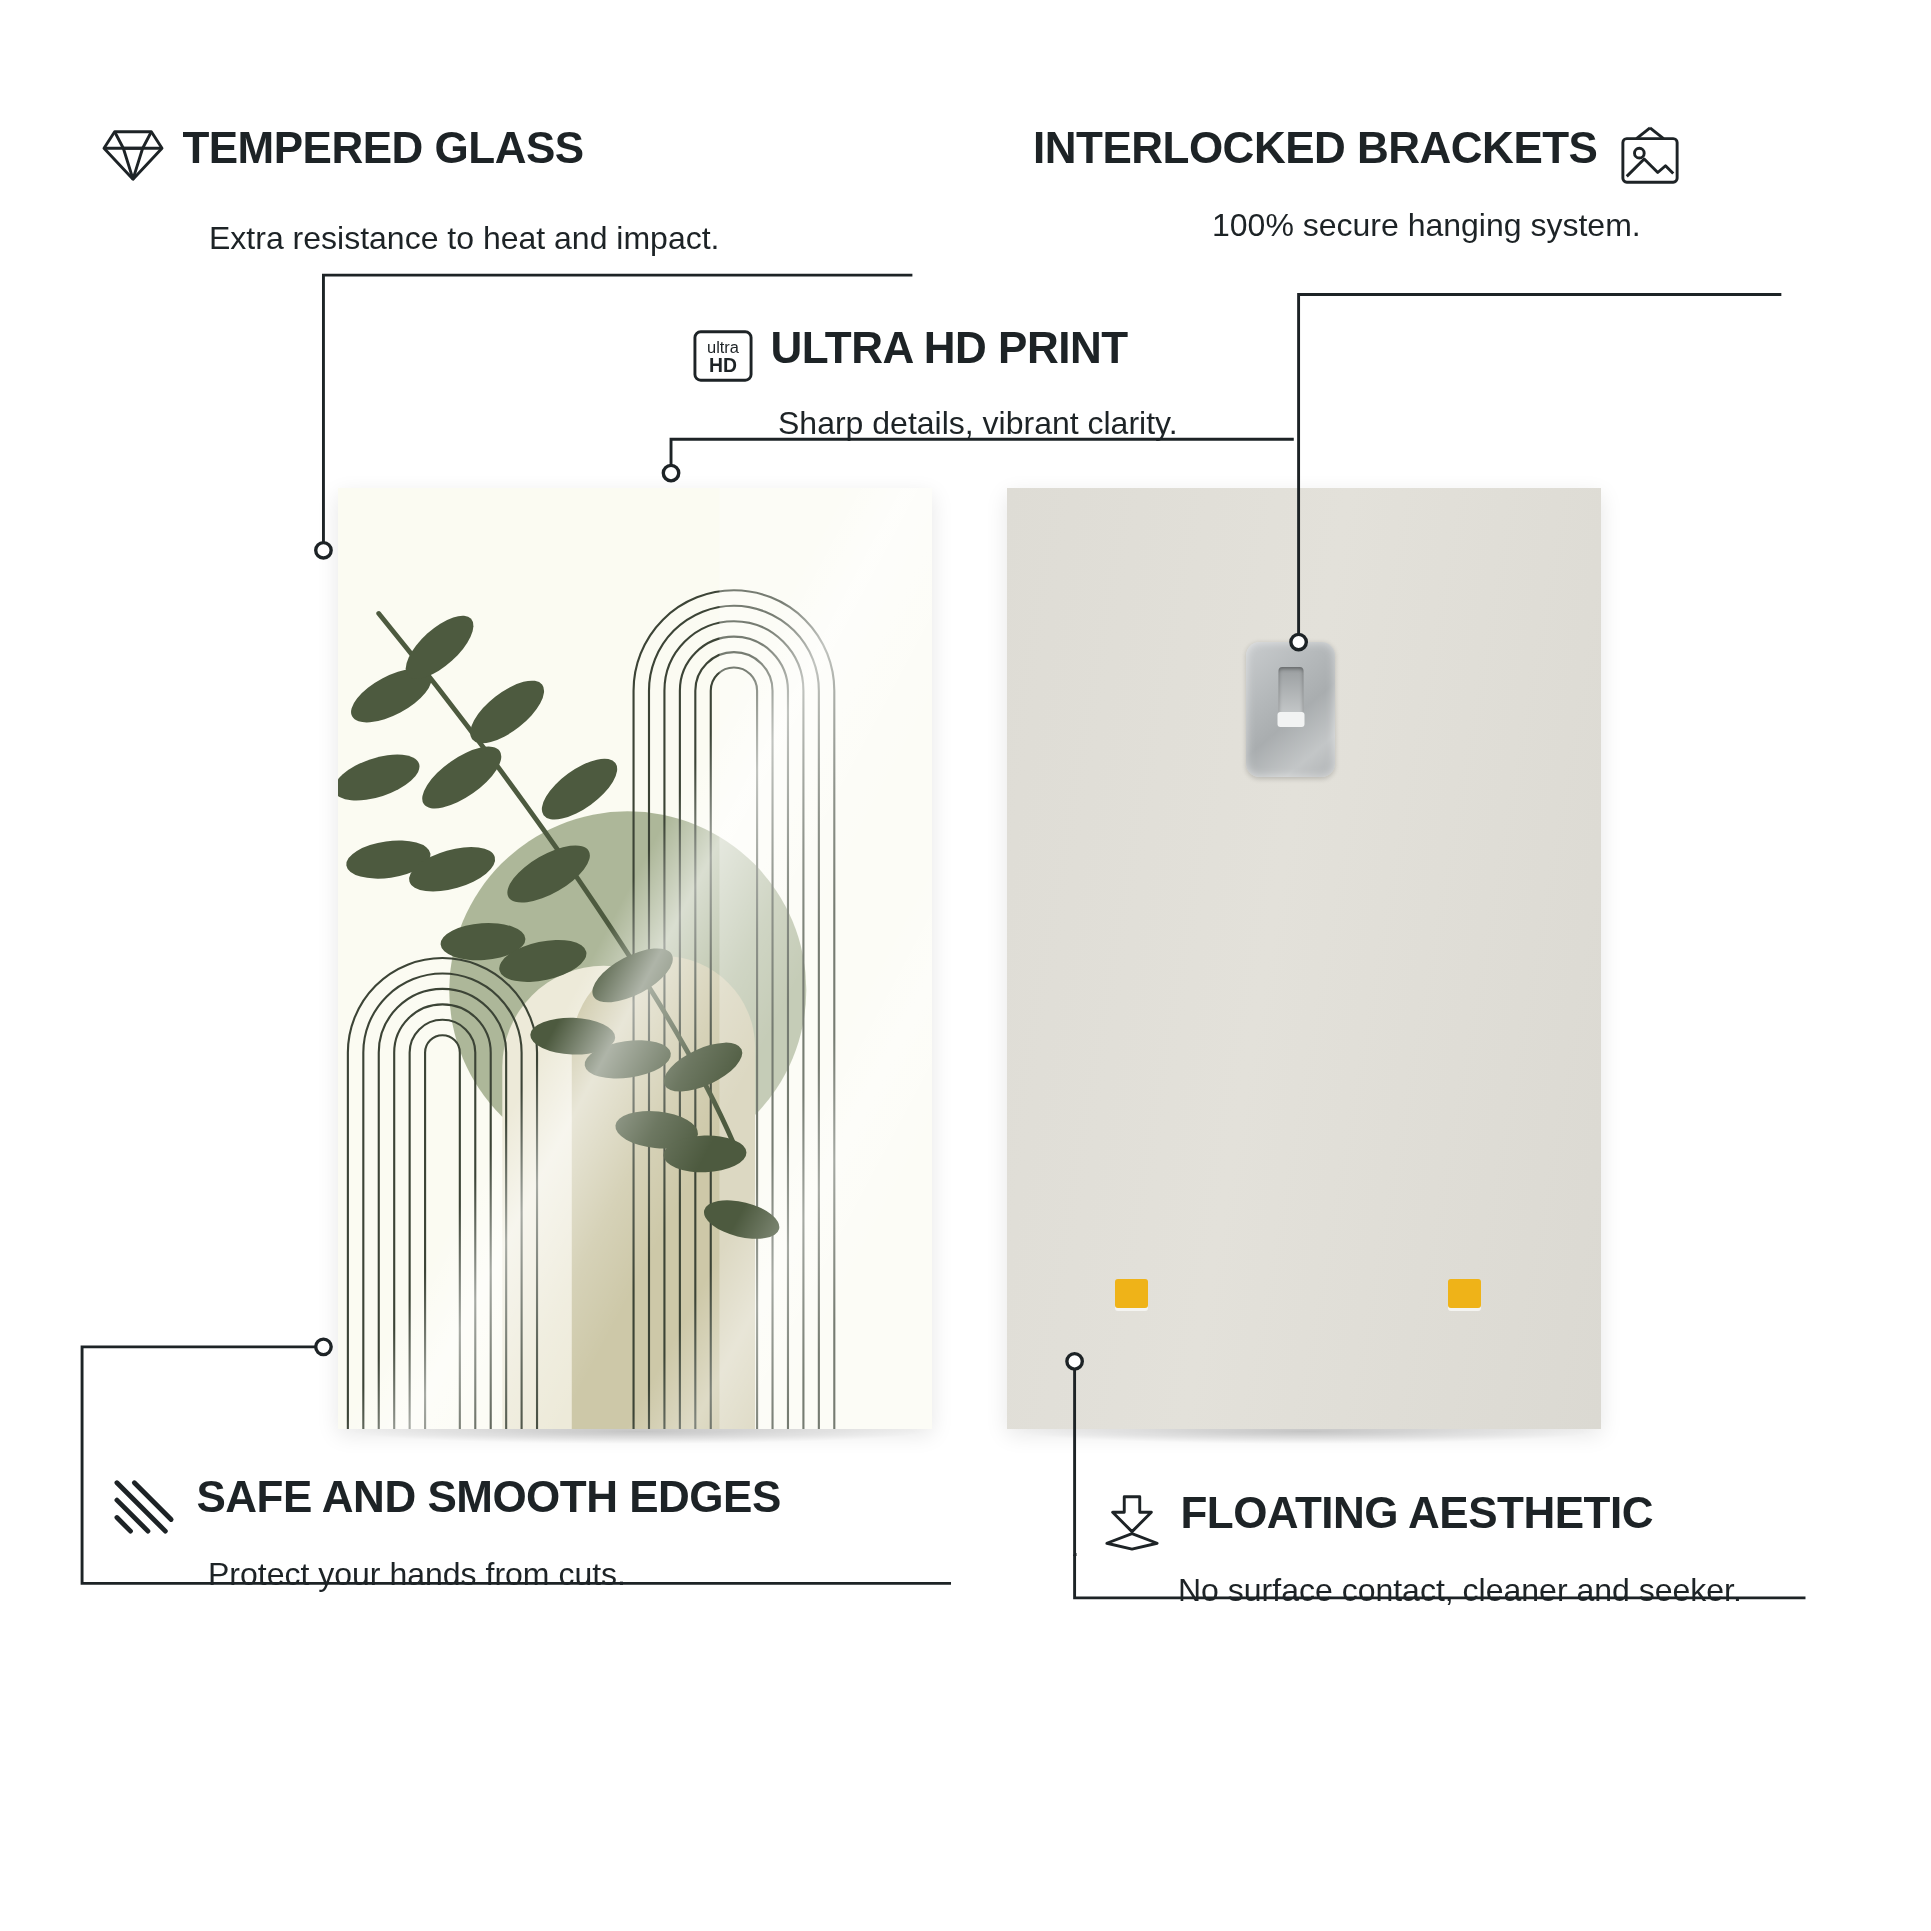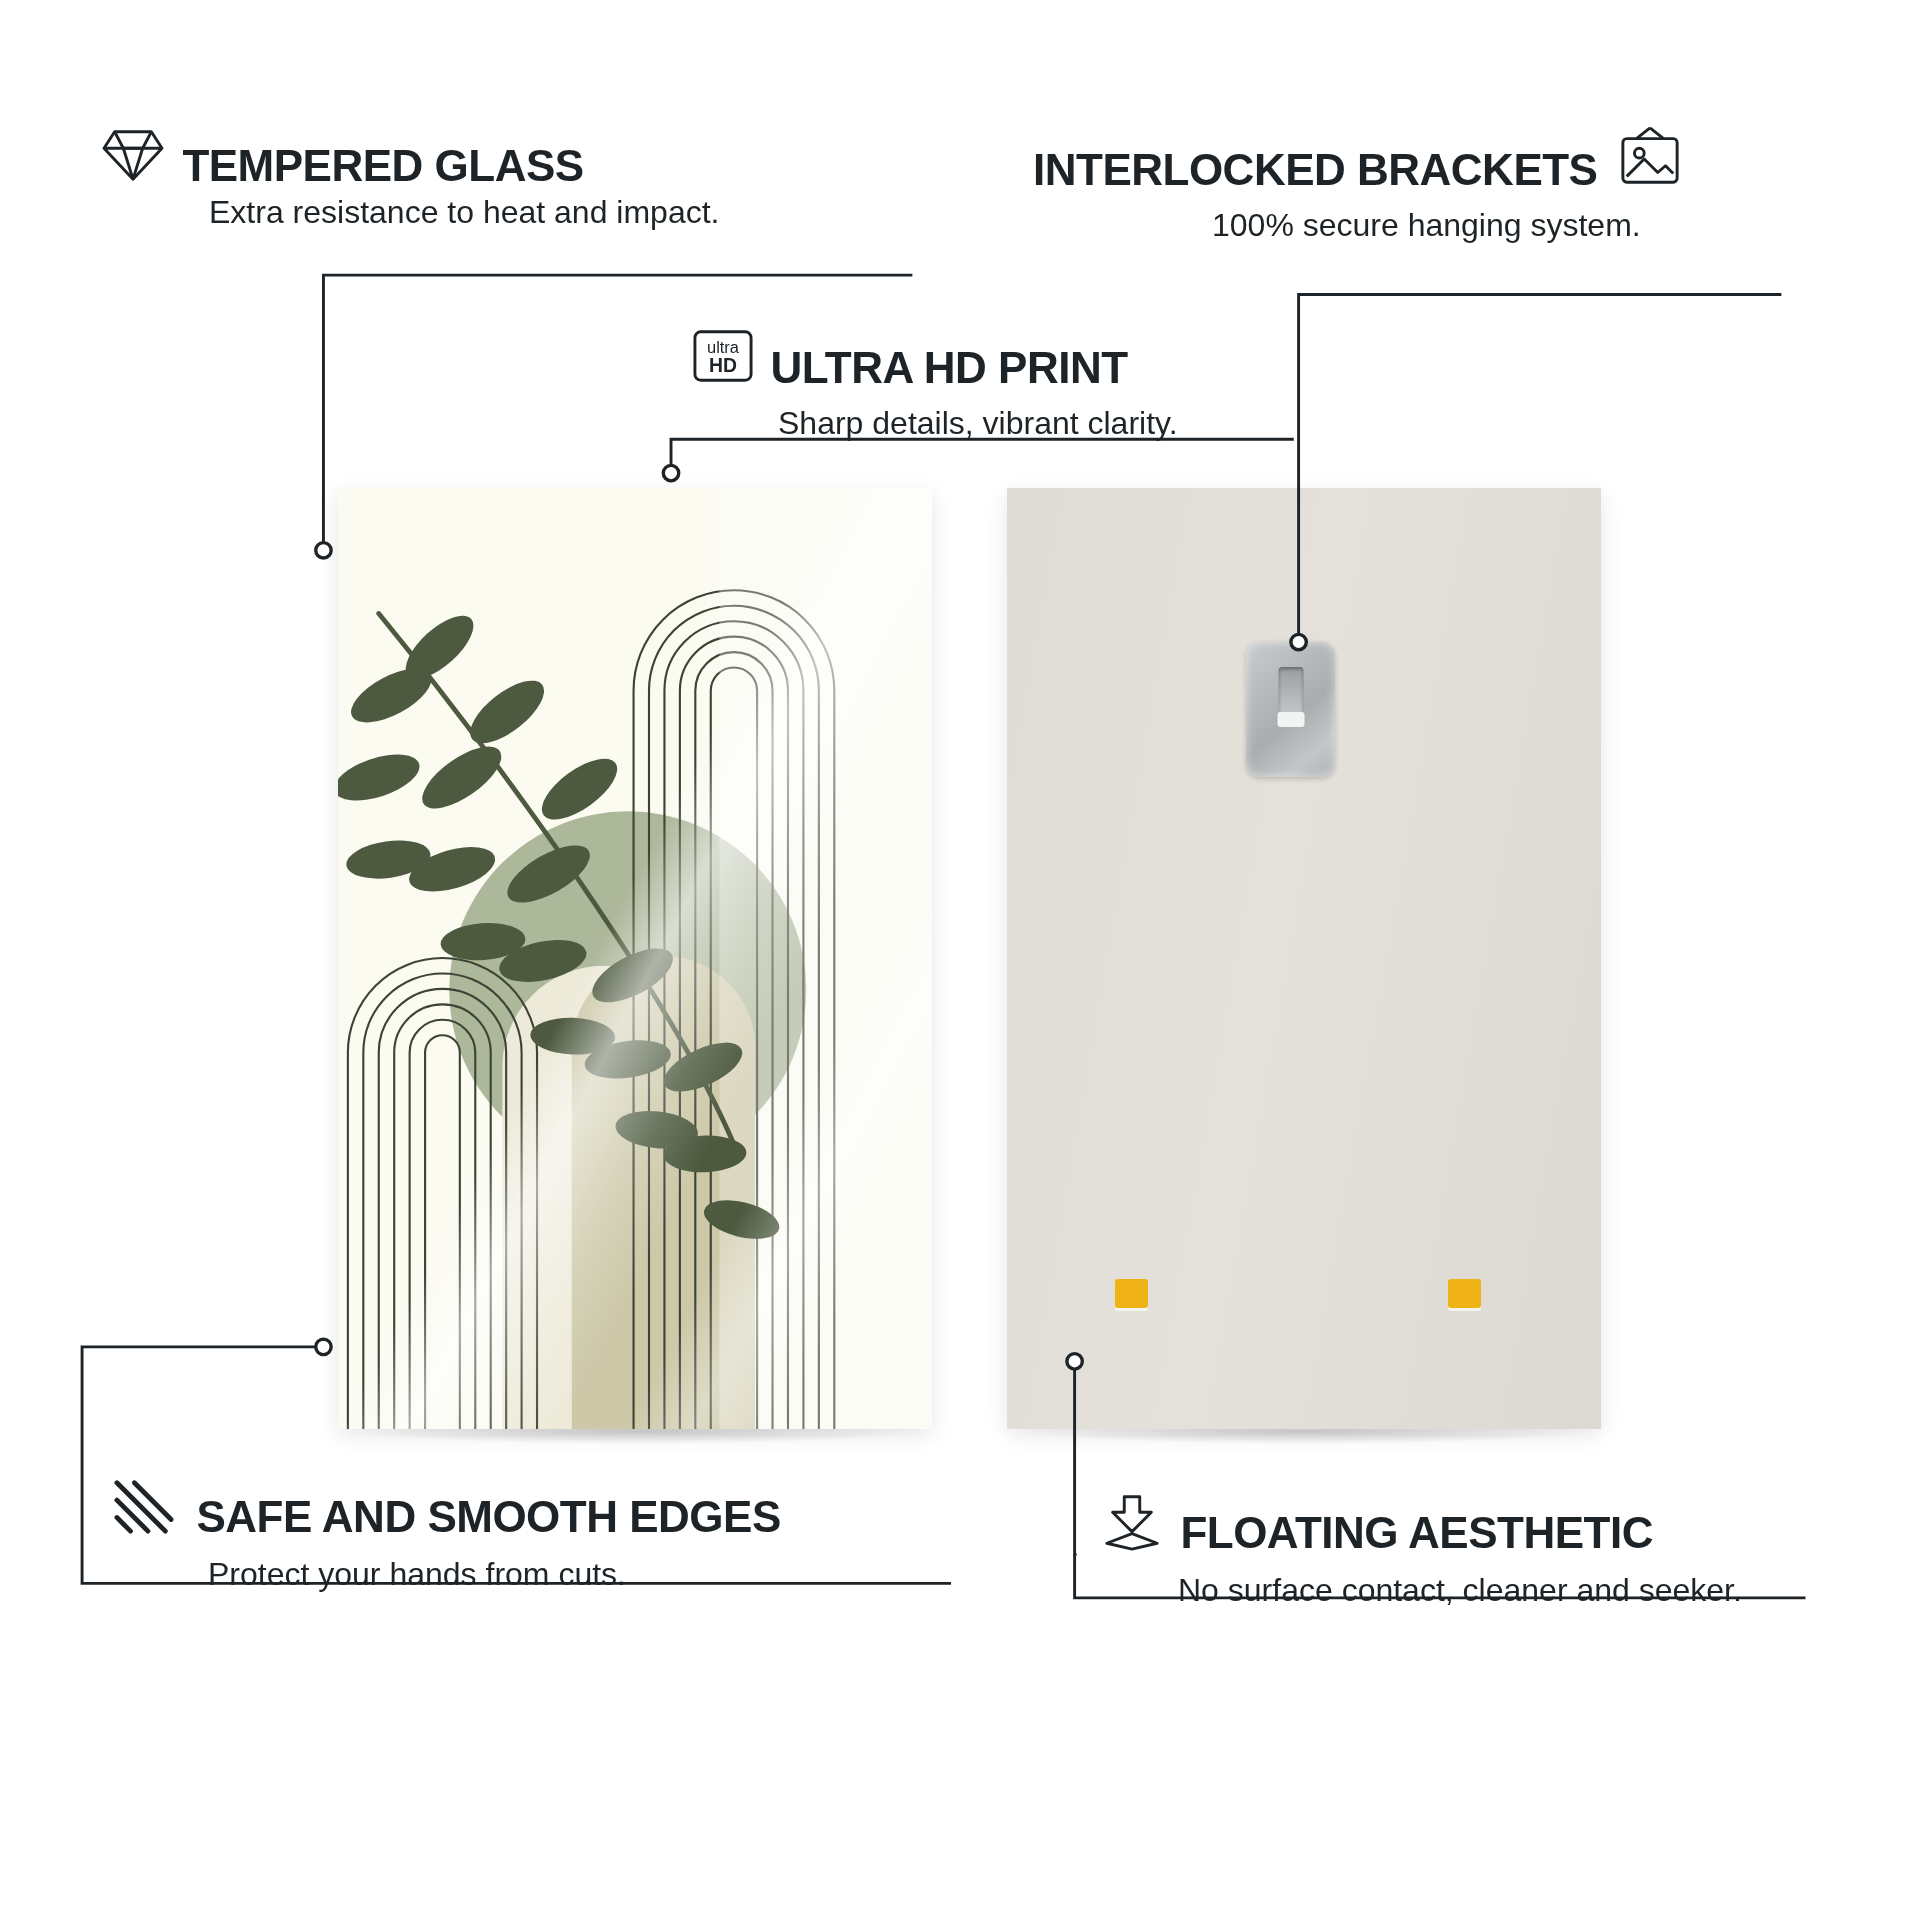--- a/index.html
+++ b/index.html
@@ -2,21 +2,21 @@
 <html><head>
 <meta charset="utf-8">
 <style>
   html,body{margin:0;padding:0;background:#ffffff;}
   body{width:1931px;height:1931px;position:relative;overflow:hidden;
        font-family:"Liberation Sans", sans-serif;color:#1d2326;}
   .stage{position:absolute;inset:0;}
 
   
   .callout{position:absolute;}
-  .callout .head{display:flex;align-items:flex-end;gap:17.4px;}
+  .callout .head{display:flex;align-items:flex-start;gap:17.4px;}
   .callout .title{font-size:44px;font-weight:700;letter-spacing:-0.5px;line-height:1;white-space:nowrap;color:#1d2326;}
   .callout .sub{font-size:32px;font-weight:400;line-height:1.15;color:#1d2326;white-space:nowrap;}
 
   .ico{display:inline-block;flex:0 0 auto;}
 
   
   svg.lines{position:absolute;left:0;top:0;width:1931px;height:1931px;pointer-events:none;}
 
   
   .panel{position:absolute;}
@@ -184,21 +184,21 @@
         <svg width="64" height="58" viewBox="0 0 66 60" fill="none" stroke="#1d2326" stroke-width="3" stroke-linejoin="round">
           <path d="M14 6 H52 L63 23 L33 55 L3 23 Z"></path>
           <path d="M3 23 H63"></path>
           <path d="M14 6 L23 23 L33 55"></path>
           <path d="M52 6 L43 23 L33 55"></path>
           <path d="M23 23 H43"></path>
         </svg>
       </span>
       <span class="title">TEMPERED GLASS</span>
     </div>
-    <div class="sub" style="margin-top:6px;margin-left:108px;">Extra resistance to heat and impact.</div>
+    <div class="sub" style="margin-top:32px;margin-left:108px;">Extra resistance to heat and impact.</div>
   </div>
 
   <div class="callout" style="left:1033px;top:126px;">
     <div class="head">
       <span class="title">INTERLOCKED BRACKETS</span>
       <span class="ico">
         <svg width="70" height="62" viewBox="0 0 72 64" fill="none" stroke="#1d2326" stroke-width="3" stroke-linejoin="round">
           <path d="M36 2 L50 13"></path>
           <path d="M36 2 L22 13"></path>
           <rect x="8" y="13" width="56" height="45" rx="4"></rect>

